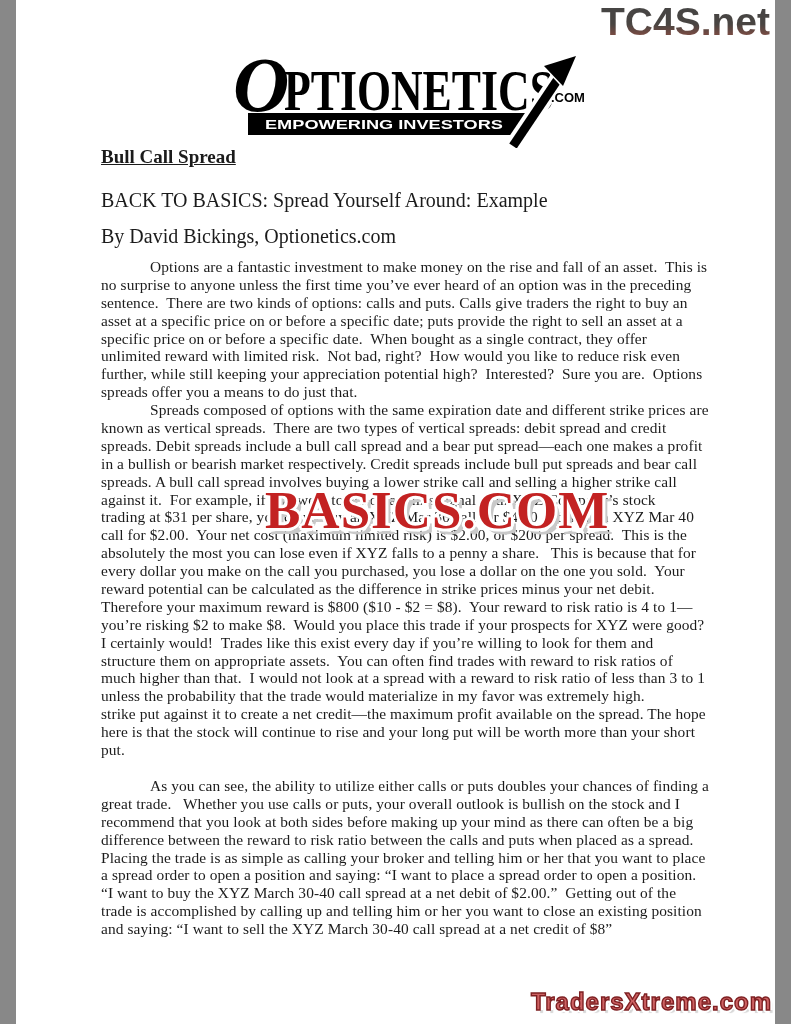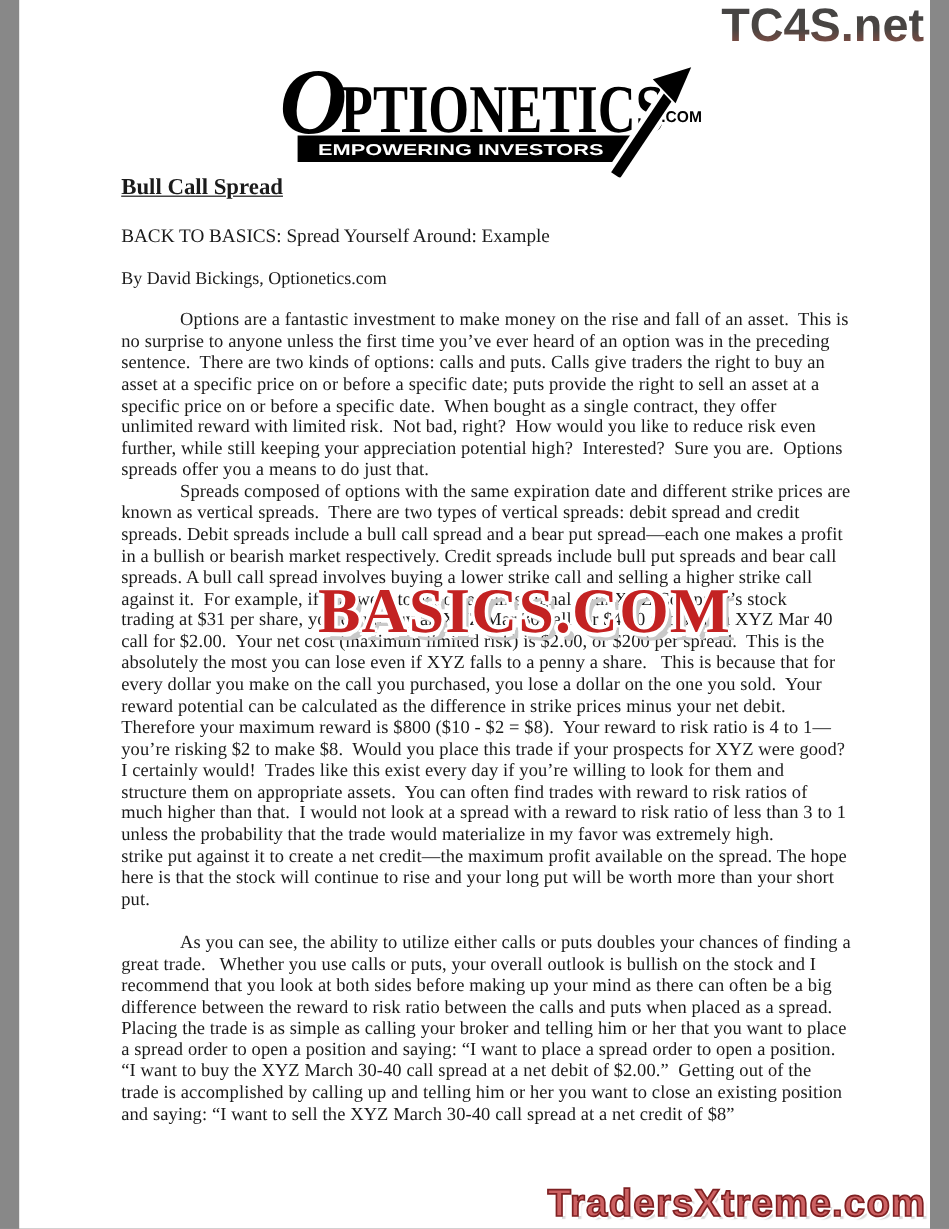--- a/index.html
+++ b/index.html
@@ -23,37 +23,37 @@
     font-size:53px;line-height:53px;letter-spacing:1px;
     color:#c32222;white-space:nowrap;z-index:5;
     text-shadow:
       -3px 0 0 #fff,3px 0 0 #fff,0 -3px 0 #fff,0 3px 0 #fff,
       -2px -2px 0 #fff,2px -2px 0 #fff,-2px 2px 0 #fff,2px 2px 0 #fff,
       5px 6px 0 #c9c9c9;
   }
   .wm-bot{
     position:absolute;top:983px;right:3px;
     font-family:"Liberation Sans", sans-serif;font-weight:bold;
-    font-size:32px;line-height:38px;letter-spacing:1px;
+    font-size:24px;line-height:38px;letter-spacing:1px;
     color:#cd6263;white-space:nowrap;z-index:5;
     -webkit-text-stroke:1.4px #7e2022;
     text-shadow:
       -3px 0 0 #fff,3px 0 0 #fff,0 -3px 0 #fff,0 3px 0 #fff,
       -2px -2px 0 #fff,2px -2px 0 #fff,-2px 2px 0 #fff,3px 3px 1px #d8d8d8;
     text-align: center;
   }
 
   
   .logo{position:absolute;left:213px;top:53px;width:370px;height:95px;}
 
   
   .heading-col{position:absolute;left:85px;width:622px;}
   .title{top:146px;font-size:19px;font-weight:bold;text-decoration:underline;}
-  .subtitle{top:189px;font-size:16px;}
-  .byline{top:225px;font-size:15px;font-family:Liberation Serif, serif;}
+  .subtitle{top:189px;font-size:20px;}
+  .byline{top:225px;font-size:20px;font-family:Liberation Serif, serif;}
 
   
   .body-col{position:absolute;left:85px;top:258px;width:640px;}
   .para{margin:0;}
   .para.space-before{margin-top:18px;}
   .line{
     white-space:pre;font-size:15.4px;line-height:17.9px;height:17.9px;
     letter-spacing:0.1px;
   }
   .line.first{padding-left:49px;}

